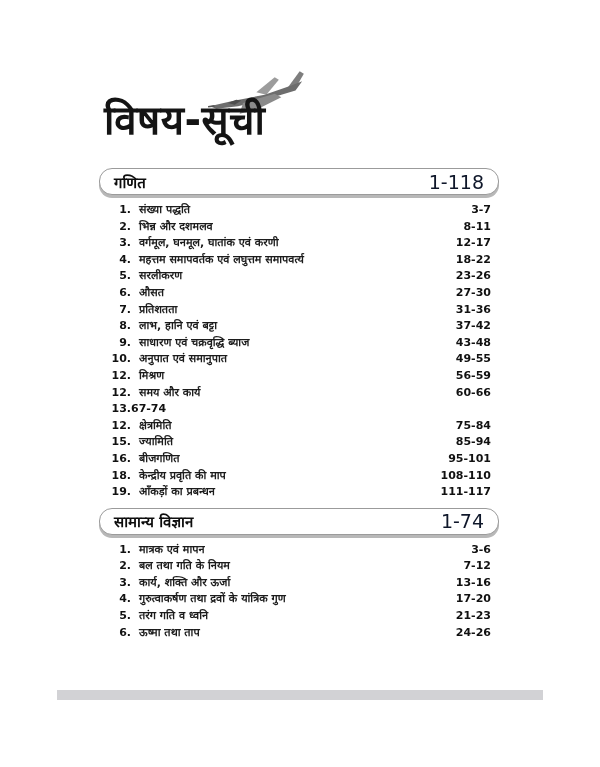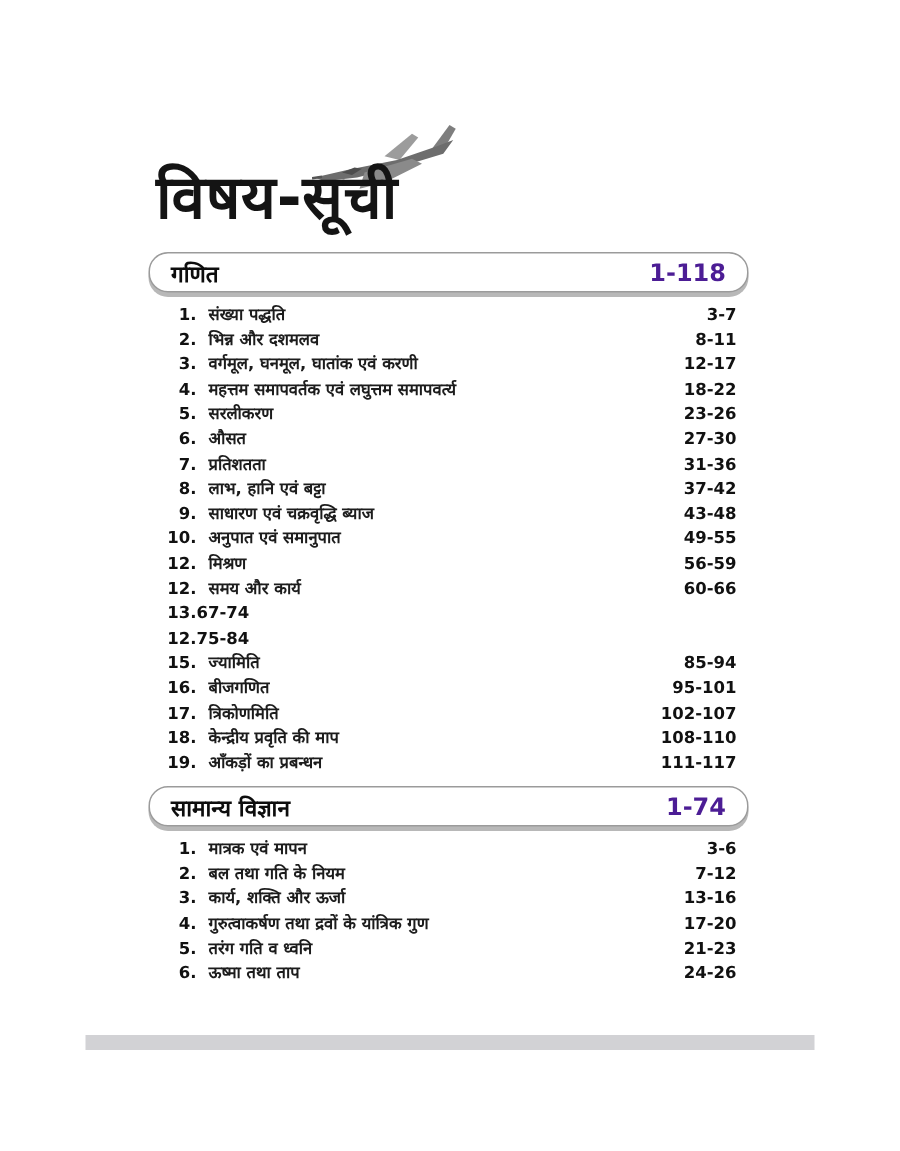--- a/index.html
+++ b/index.html
@@ -7,21 +7,21 @@
     position: relative;
     width: 600px;
     height: 767px;
     background: #ffffff;
     overflow: hidden;
     font-family: "DejaVu Sans", "Liberation Sans", sans-serif;
     color: #111111;
   }
 
   
-  .toc-header { position: absolute; left: 0; top: 16px; width: 100%; height: 160px; }
+  .toc-header { position: absolute; left: 0; top: 4px; width: 100%; height: 160px; }
   .page-title {
     position: absolute;
     left: 104px;
     top: 92px;
     margin: 0;
     font-size: 40px;
     line-height: 48px;
     font-weight: 700;
     color: #141414;
     letter-spacing: 0.5px;
@@ -39,21 +39,21 @@
     border-radius: 13px;
     box-shadow: 0 3px 0 #b8b8b8;
     background: #ffffff;
     display: flex;
     align-items: center;
     justify-content: space-between;
     padding: 0 14px;
     margin-bottom: 7px;
   }
   .section-title { font-size: 15px; font-weight: 700; color: #0d0d0d; text-align: right; }
-  .section-pages { font-size: 16px; font-weight: 700; color: #4c1d95; }
+  .section-pages { font-size: 19px; font-weight: 400; color: #0f172a; }
 
   .section-items { list-style: none; margin: 0; padding: 0; }
   .toc-row {
     display: flex;
     align-items: baseline;
     height: 16.6px;
     font-size: 11px;
     line-height: 16.6px;
   }
   .row-num   { width: 32px; text-align: right; font-weight: 700; flex: 0 0 auto; }
@@ -172,40 +172,36 @@
     <span class="row-pages">60-66</span>
   </li>
 
   <li class="toc-row">
     <span class="row-num">13.</span>
     <span class="row-pages">67-74</span>
   </li>
 
   <li class="toc-row">
     <span class="row-num">12.</span>
+    <span class="row-title">क्षेत्रमिति</span>
     <span class="row-pages">75-84</span>
   </li>
 
   <li class="toc-row">
     <span class="row-num">15.</span>
     <span class="row-title">ज्यामिति</span>
     <span class="row-pages">85-94</span>
   </li>
 
   <li class="toc-row">
     <span class="row-num">16.</span>
     <span class="row-title">बीजगणित</span>
     <span class="row-pages">95-101</span>
   </li>
 
-  <li class="toc-row">
-    <span class="row-num">17.</span>
-    <span class="row-title">त्रिकोणमिति</span>
-    <span class="row-pages">102-107</span>
-  </li>
 
   <li class="toc-row">
     <span class="row-num">18.</span>
     <span class="row-title">केन्द्रीय प्रवृति की माप</span>
     <span class="row-pages">108-110</span>
   </li>
 
   <li class="toc-row">
     <span class="row-num">19.</span>
     <span class="row-title">आँकड़ों का प्रबन्धन</span>

